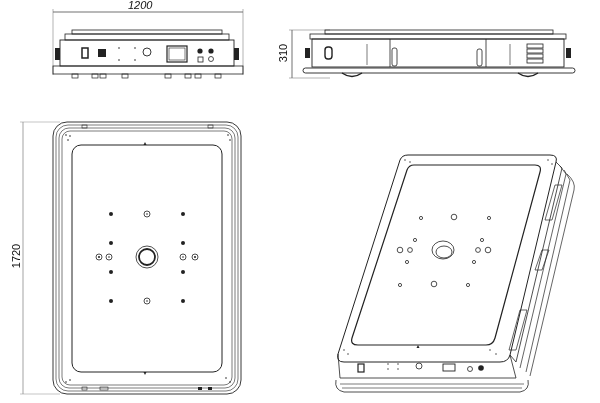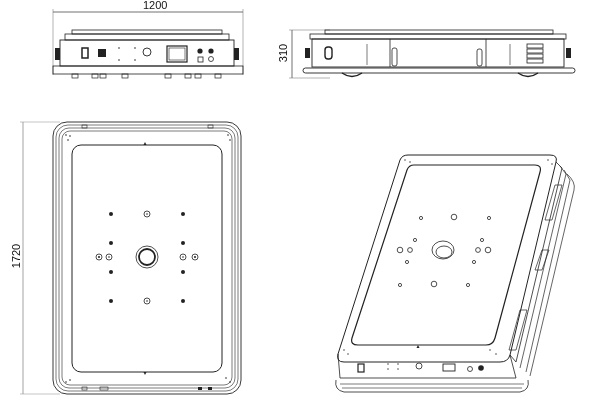--- a/index.html
+++ b/index.html
@@ -52,21 +52,21 @@
 
     <rect x="32" y="74" width="6" height="4" fill="none" stroke="#222" stroke-width="0.7"></rect>
     <rect x="52" y="74" width="6" height="4" fill="none" stroke="#222" stroke-width="0.7"></rect>
     <rect x="60" y="74" width="6" height="4" fill="none" stroke="#222" stroke-width="0.7"></rect>
     <rect x="82" y="74" width="6" height="4" fill="none" stroke="#222" stroke-width="0.7"></rect>
     <rect x="125" y="74" width="6" height="4" fill="none" stroke="#222" stroke-width="0.7"></rect>
     <rect x="145" y="74" width="6" height="4" fill="none" stroke="#222" stroke-width="0.7"></rect>
     <rect x="155" y="74" width="6" height="4" fill="none" stroke="#222" stroke-width="0.7"></rect>
     <rect x="175" y="74" width="6" height="4" fill="none" stroke="#222" stroke-width="0.7"></rect>
   </svg>
-  <span class="dim-label" style="left:103px;top:-1px;">1200</span>
+  <span class="dim-label" style="left:88px;top:-1px;font-style:italic;">1200</span>
 </div>
 
 <div class="view" style="left:270px;top:20px;width:320px;height:70px;">
   <svg width="320" height="70" viewBox="0 0 320 70">
 
     <line x1="22" y1="10" x2="22" y2="58" stroke="#333" stroke-width="0.7"></line>
     <line x1="19" y1="10" x2="60" y2="10" stroke="#666" stroke-width="0.5"></line>
     <line x1="19" y1="58" x2="60" y2="58" stroke="#666" stroke-width="0.5"></line>
 
     <rect x="55" y="10" width="228" height="4" fill="none" stroke="#222" stroke-width="0.8"></rect>

